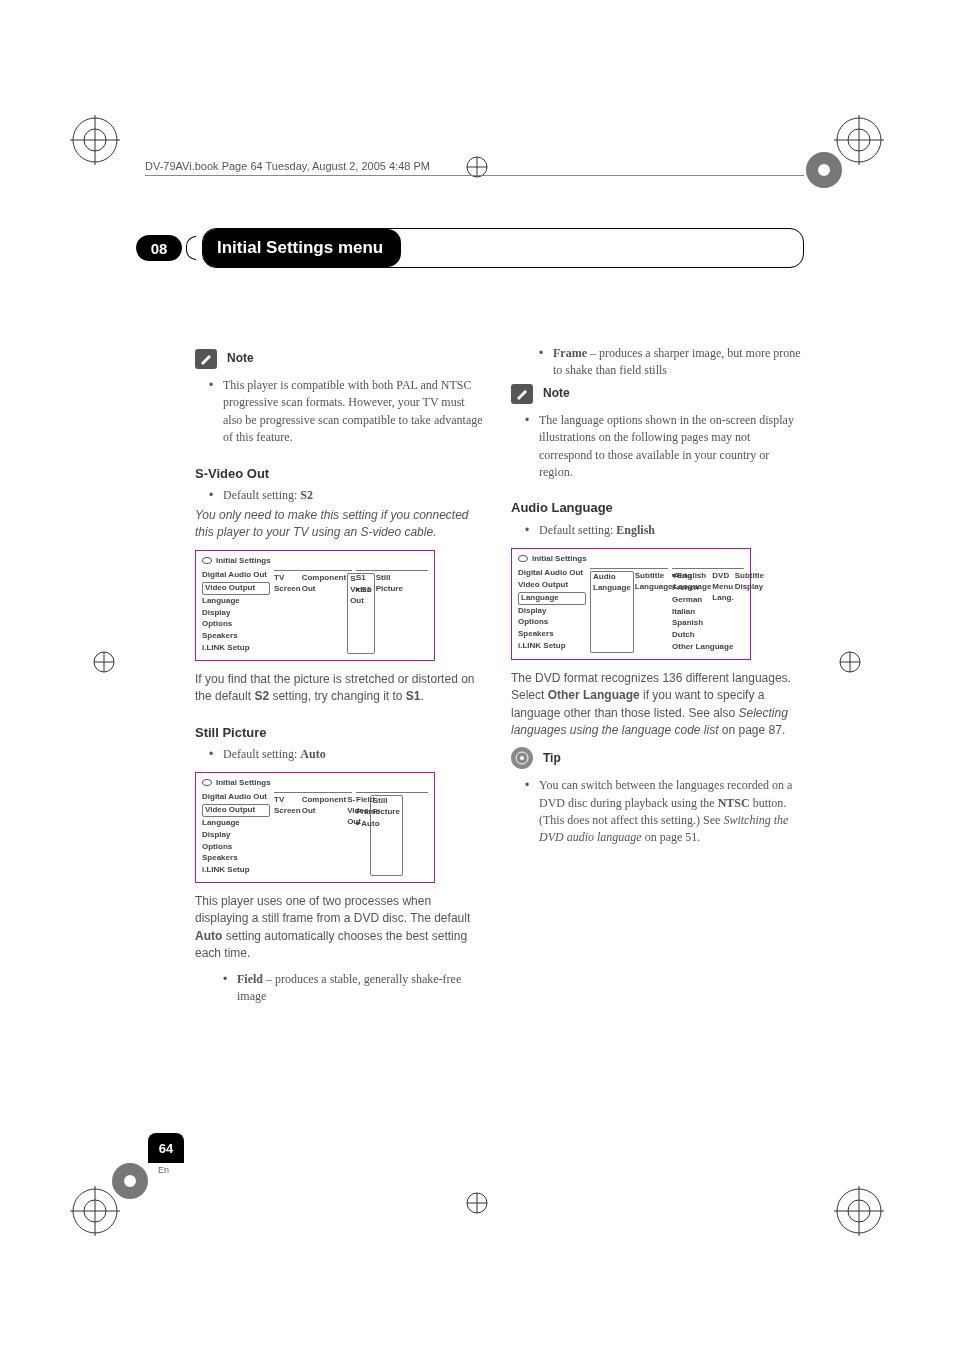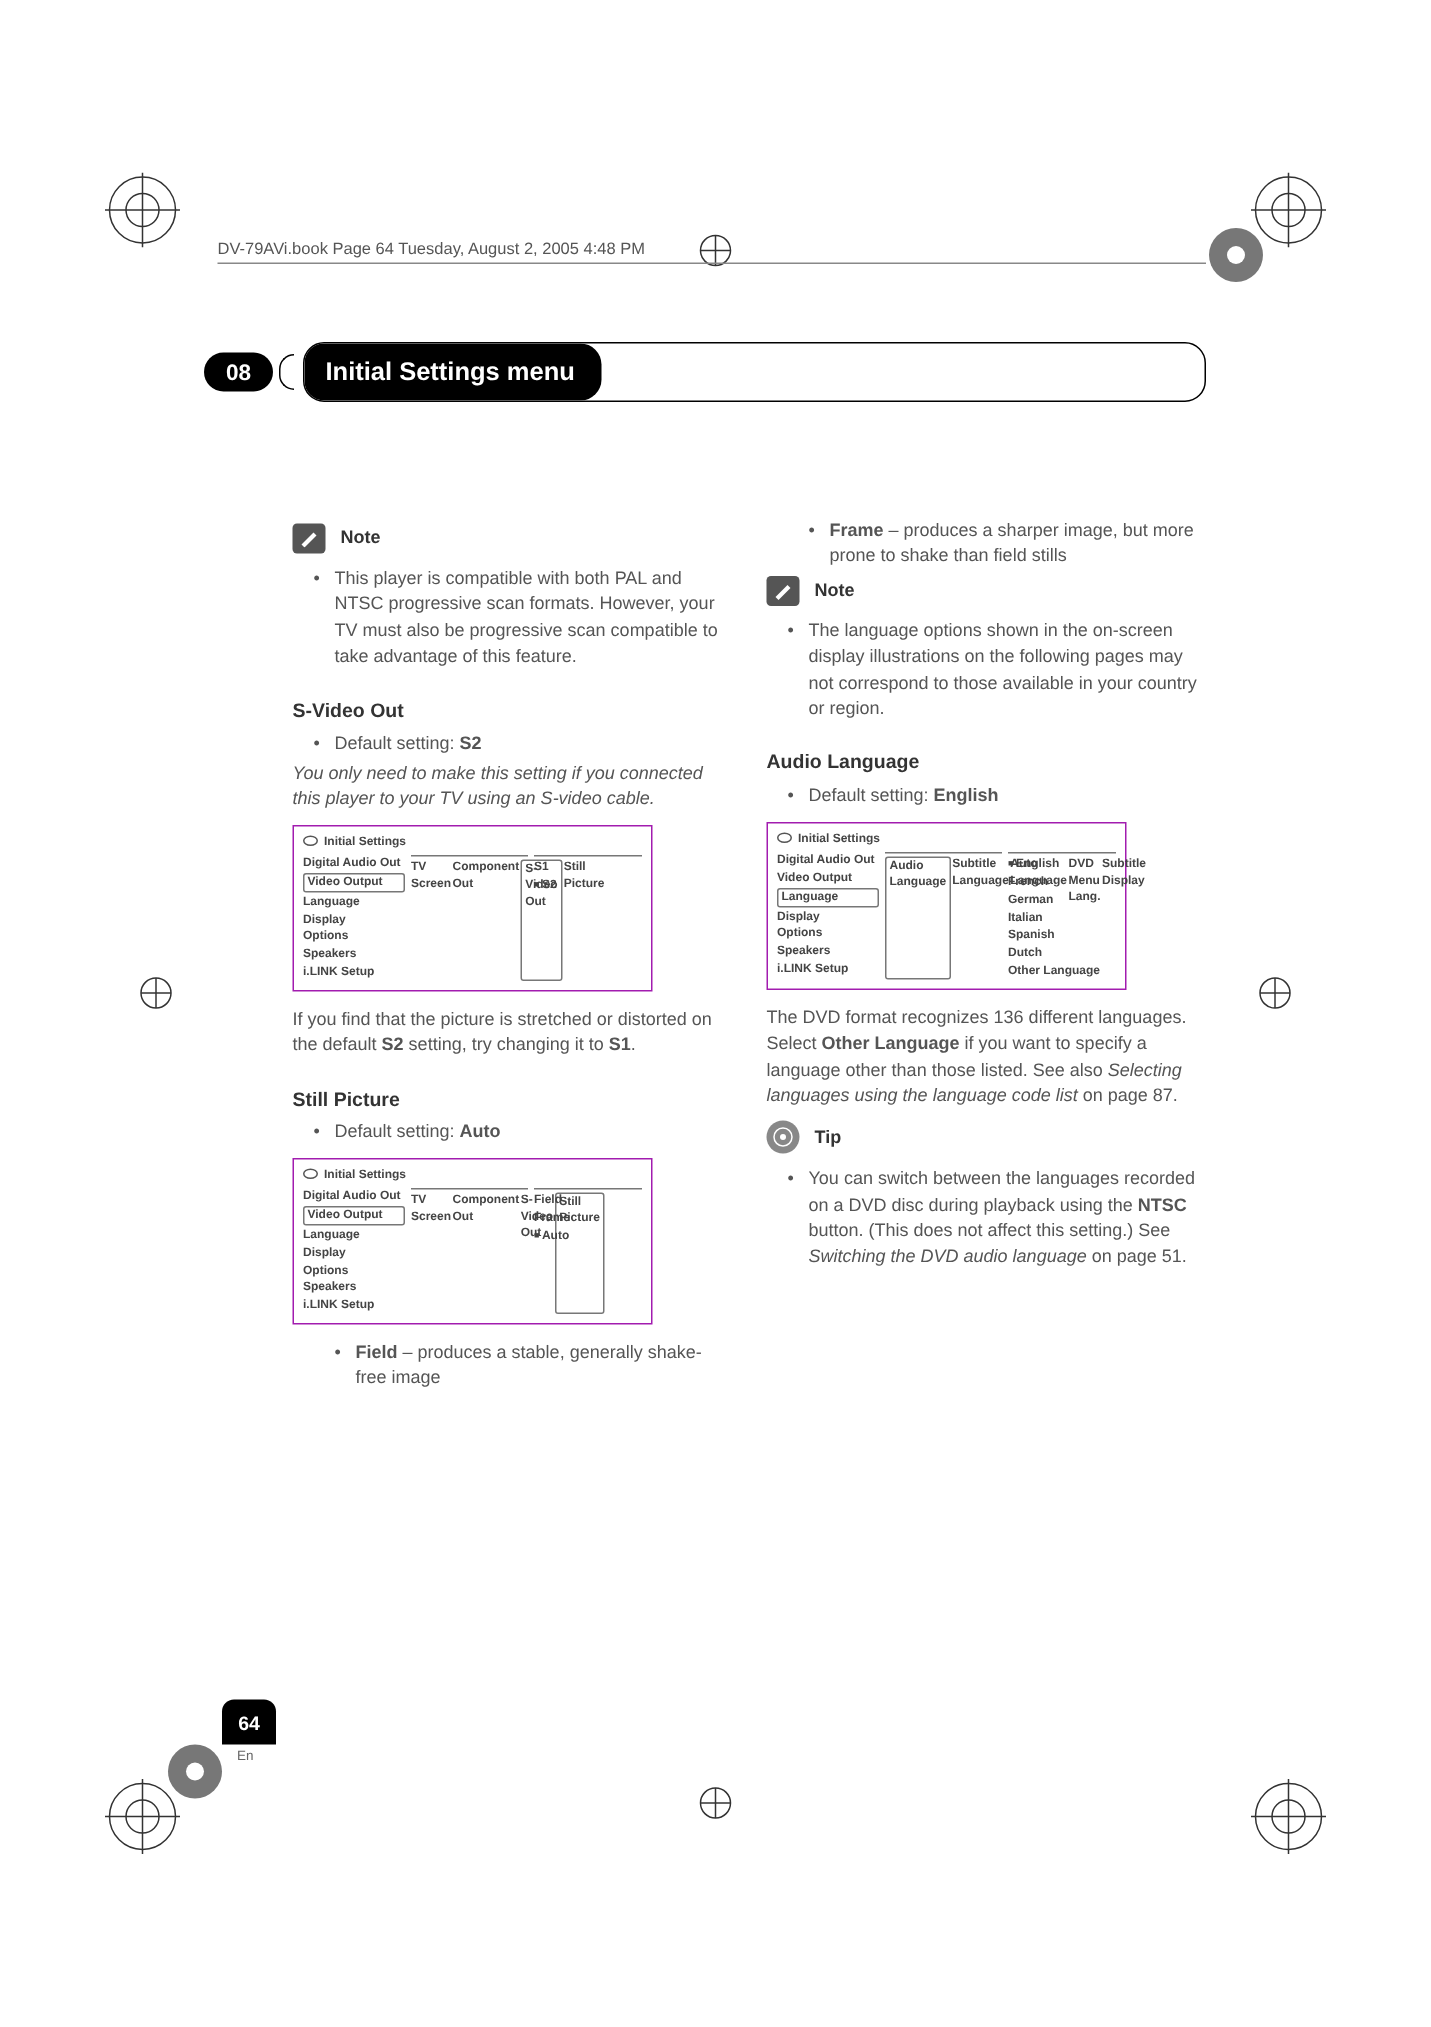--- a/index.html
+++ b/index.html
@@ -114,21 +114,21 @@
     color: #fff; font-size: 12px;
   }
   .tip-icon {
     width: 22px; height: 22px; background: #888; border-radius: 50%;
     display: flex; align-items: center; justify-content: center;
     color: #fff; font-size: 11px;
   }
   .note-label, .tip-label { font-weight: bold; font-size: 12px; color: #333; }
   .bullet-item { display: flex; margin-bottom: 2px; }
   .bullet-item .dot { width: 14px; flex-shrink: 0; }
-  .bullet-item .txt { flex: 1; }
+  .bullet-item .txt { flex: 1; font-family: Liberation Serif, serif; }
   .h3 { font-weight: bold; color: #333; font-size: 13px; margin-top: 18px; margin-bottom: 4px; }
   .h2 { font-weight: bold; color: #222; font-size: 18px; margin-top: 8px; margin-bottom: 10px; }
   .italic { font-style: italic; }
   .para { margin-bottom: 8px; }
   .ind { padding-left: 14px; }
 
   .menu-shot {
     border: 1px solid #a21caf;
     margin: 8px 0 10px 0;
     width: 240px;
@@ -320,20 +320,21 @@
             <span class="boxed">Still Picture</span>
           </div>
           <div class="menu-c3">
             <span>Field</span>
             <span>Frame</span>
             <span class="sq">Auto</span>
           </div>
         </div>
       </div>
 
+    <div class="para"><span>This player uses one of two processes when displaying a still frame from a DVD disc. The default </span><b>Auto</b><span> setting automatically chooses the best setting each time.</span></div>
     <div class="bullet-item ind" style="padding-left:28px;">
         <span class="dot">•</span>
         <span class="txt"><b>Field</b><span> – produces a stable, generally shake-free image</span></span>
       </div>
   </div>
 
   <div class="col">
     <div class="bullet-item ind" style="padding-left:28px;">
         <span class="dot">•</span>
         <span class="txt"><b>Frame</b><span> – produces a sharper image, but more prone to shake than field stills</span></span>

